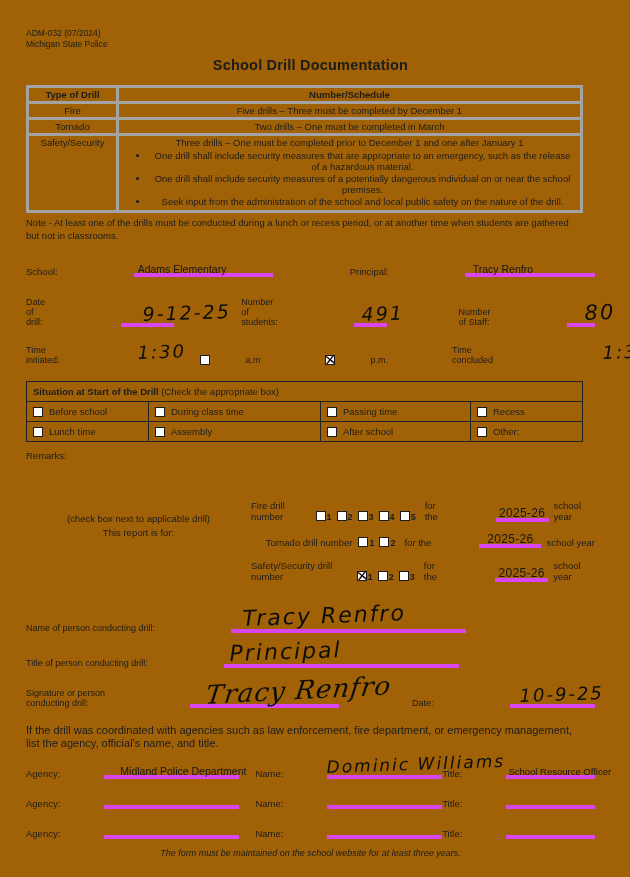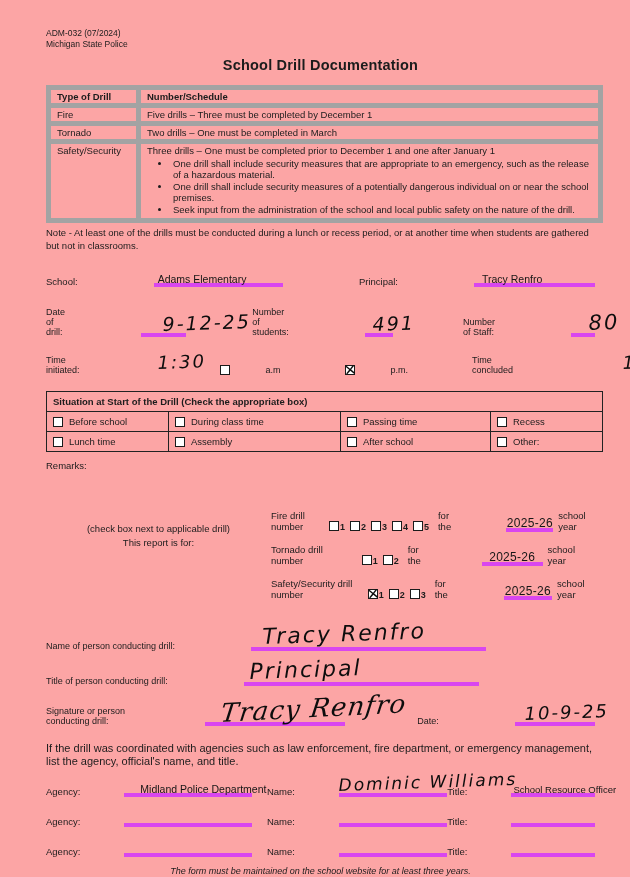--- a/index.html
+++ b/index.html
@@ -1,29 +1,29 @@
 <!DOCTYPE html>
 <html><head>
 <meta charset="utf-8">
 <style>
   * { margin:0; padding:0; box-sizing:border-box; }
   html,body { background:#e8e8e8; }
   .page {
-    width:630px; height:877px; margin:0 auto; background:#fca5a5;
+    width:630px; height:877px; margin:0 auto; background:#a16207;
     font-family:"Liberation Sans", sans-serif; color:#1c1c1c;
-    padding:28px 35px 0 46px; position:relative; overflow:hidden;
+    padding:28px 35px 0 26px; position:relative; overflow:hidden;
   }
   
   .doc-meta { font-size:8.5px; line-height:10.5px; }
   
   .title { text-align:center; font-size:14.5px; font-weight:bold; margin-top:8px; letter-spacing:.2px; }
 
   
   table.drill-table { border-collapse:collapse; width:557px; margin-top:12px; font-size:9.5px; }
-  table.drill-table th, table.drill-table td { border:5px solid #a3a3a3; padding:1px 6px; text-align:left; vertical-align:top; }
+  table.drill-table th, table.drill-table td { border:3px solid #a3a3a3; padding:1px 6px; text-align:center; vertical-align:top; }
   table.drill-table th { font-weight:bold; }
   table.drill-table td.type-col, table.drill-table th.type-col { width:90px; }
   table.drill-table ul { margin:2px 0 2px 24px; }
   table.drill-table li { margin:1px 0; padding-left:2px; }
 
   .note { font-size:9.5px; line-height:12.5px; margin-top:4px; width:545px; }
 
   
   .wline { display:inline-block; border-bottom:4px solid #d946ef; position:relative; height:13px; vertical-align:bottom;margin-left:44px; }
   .wline .val { position:absolute; bottom:-2px; left:8px; white-space:nowrap; }
@@ -52,21 +52,21 @@
     font-family:"DejaVu Sans", sans-serif; color:#0d0d0d; transform:rotate(-6deg);
   }
   .cb.bigx.checked::after { font-size:21px; top:-6px; left:-4px; transform:rotate(-10deg); }
   .cb-label { font-size:9px; margin-left:2px; }
   .cb-num { font-size:9px; font-weight:bold; margin:0 5px 0 1px; }
 
   
   table.sit-table { border-collapse:collapse; width:557px; margin-top:16px; font-size:9.5px; }
   table.sit-table th, table.sit-table td { border:1px solid #222; padding:3px 6px; text-align:left; height:20px; }
   table.sit-table th { font-weight:bold; }
-  table.sit-table th .sub { font-weight:bold; }
+  table.sit-table th .sub { font-weight:normal; }
   .sit-cell { display:flex; align-items:flex-end; gap:6px; }
   .sit-cell .cb { margin-top:0; }
 
   .remarks { margin-top:8px; font-size:9.5px; height:44px; }
 
   
   .report-block { display:flex; margin-top:6px; }
   .rf-left { width:225px; text-align:center; font-size:9.5px; line-height:14px; padding-top:12px; }
   .rf-right { flex:1; }
   .rf-row { display:flex; justify-content:flex-end; align-items:flex-end; margin-bottom:12px; font-size:9.5px; }

